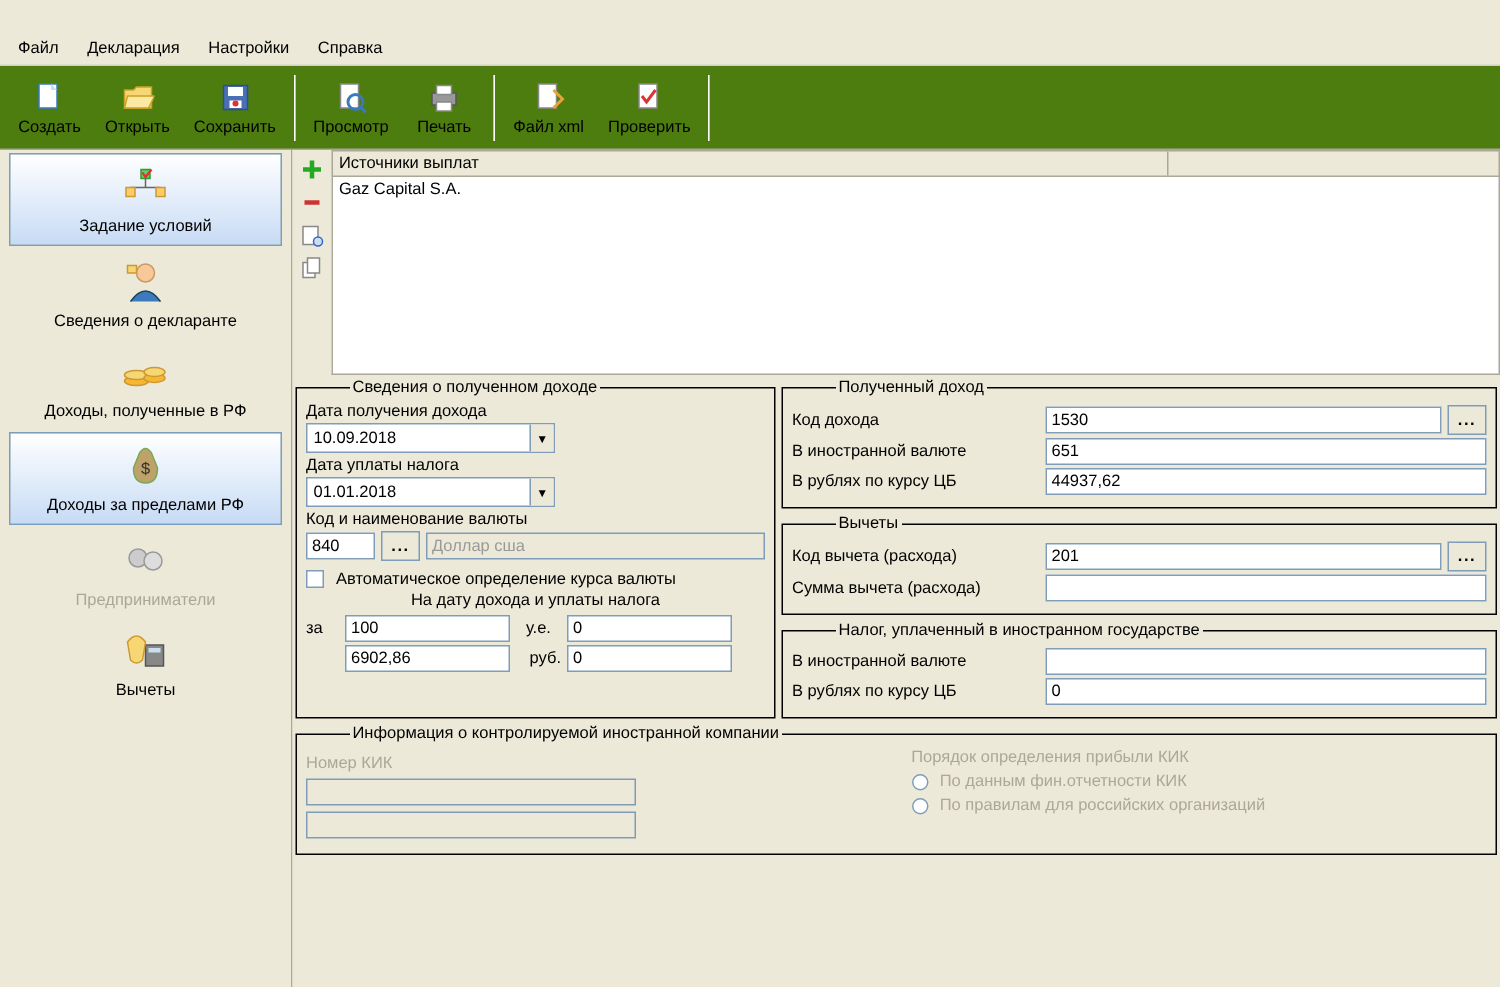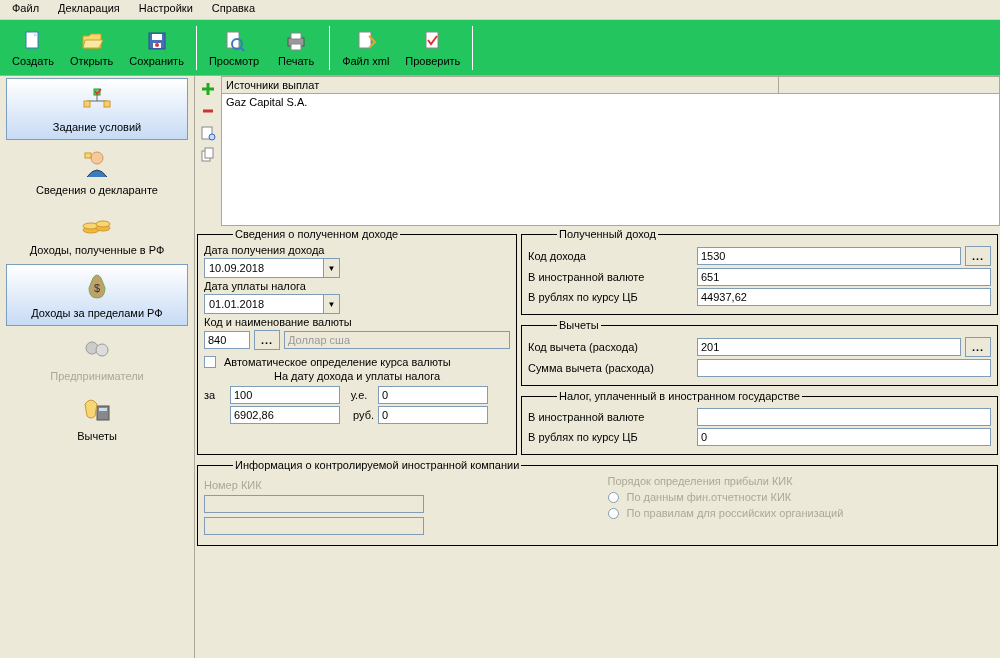--- a/index.html
+++ b/index.html
@@ -11,27 +11,28 @@
     color: #000;
     width: 1000px;
     height: 658px;
     overflow: hidden;
   }
   .menubar {
     background: #ece9d8;
     padding: 2px 4px;
     border-bottom: 1px solid #d4d0c8;
     height: 20px;
+    margin-top: 24px;
   }
   .menubar span {
     padding: 2px 8px;
     cursor: default;
   }
   .toolbar {
-    background: #22c55e;
+    background: #4d7c0f;
     border-bottom: 1px solid #aca899;
     height: 56px;
     display: flex;
     align-items: center;
     padding: 2px 4px;
   }
   .tool-btn {
     display: flex;
     flex-direction: column;
     align-items: center;
@@ -135,21 +136,21 @@
     border:1px solid #7f9db9;
     height:18px;
     background:#fff;
   }
   .readonly { background:#ece9d8 !important; border:1px solid #7f9db9;}
   .combo {
     display:flex;
     border:1px solid #7f9db9;
     background:#fff;
     height:20px;
-    width:136px;
+    width:166px;
     align-items:center;
   }
   .combo .ctext { flex:1; padding:0 4px;}
   .combo .cbtn { width:16px; height:18px; background:#ece9d8; border-left:1px solid #7f9db9; display:flex; align-items:center; justify-content:center; font-size:8px;}
   .btn-dots {
     width:26px; height:20px;
     border:1px solid #7f9db9;
     background:#ece9d8;
     display:flex; align-items:center; justify-content:center;
     font-weight:bold;

